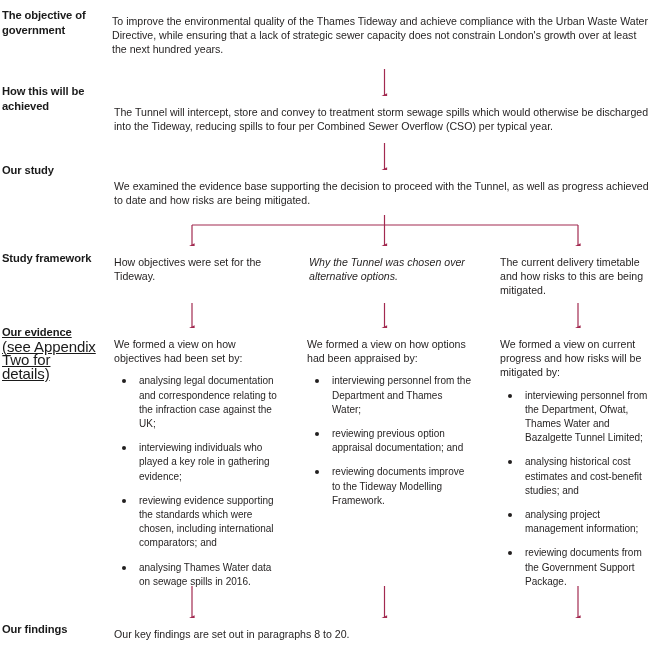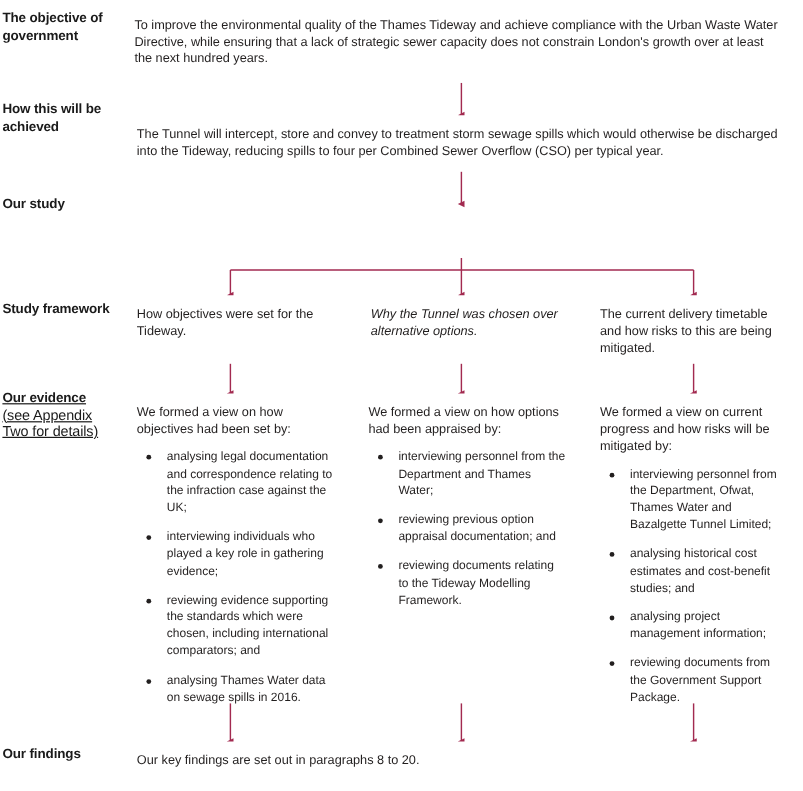--- a/index.html
+++ b/index.html
@@ -26,21 +26,21 @@
     position: absolute;
     font-weight: bold;
     font-size: 11.2px;
     line-height: 14.5px;
     color: #1a1a1a;
     letter-spacing: -0.1px;
   }
   .label .sub {
     display: block;
     font-weight: normal;
-    font-size: 12px;
+    font-size: 15px;
     line-height: 13.5px;
   }
   .box {
     position: absolute;
     box-sizing: border-box;
     border: 1px solid #a8haha;
     border-radius: 9px;
     background: #ffffff;
   }
   .box {
@@ -133,20 +133,25 @@
   </div>
   <div class="box" style="left:103px; top:96px; width:560px; height:47px;">
     <div class="box-inner">
       <p>The Tunnel will intercept, store and convey to treatment storm sewage spills which would otherwise be discharged into the Tideway, reducing spills to four per Combined Sewer Overflow (CSO) per typical year.</p>
     </div>
   </div>
 
   <div class="label" style="left:2px; top:163px; width:96px;">
     <span>Our study</span>
   </div>
+  <div class="box" style="left:103px; top:170px; width:560px; height:45px;">
+    <div class="box-inner">
+      <p>We examined the evidence base supporting the decision to proceed with the Tunnel, as well as progress achieved to date and how risks are being mitigated.</p>
+    </div>
+  </div>
 
   <div class="label" style="left:2px; top:239px; width:96px;margin-top:12px;">
     <span>Study framework</span>
   </div>
   <div class="box" style="left:103px; top:246px; width:186px; height:57px;">
     <div class="box-inner">
       <p>How objectives were set for the Tideway.</p>
     </div>
   </div>
   <div class="box" style="left:298px; top:246px; width:186px; height:57px;font-style:italic;">
@@ -176,21 +181,21 @@
       </ul>
     </div>
   </div>
 
   <div class="box" style="left:296px; top:328px; width:186px; height:258px;">
     <div class="box-inner">
       <p>We formed a view on how options had been appraised by:</p>
       <ul class="bullets">
         <li>interviewing personnel from the Department and Thames Water;</li>
         <li>reviewing previous option appraisal documentation; and</li>
-        <li>reviewing documents relating to the Tideway Modelling Framework.</li>
+        <li>reviewing documents improve to the Tideway Modelling Framework.</li>
       </ul>
     </div>
   </div>
 
   <div class="box" style="left:489px; top:328px; width:174px; height:258px;">
     <div class="box-inner">
       <p>We formed a view on current progress and how risks will be mitigated by:</p>
       <ul class="bullets">
         <li>interviewing personnel from the Department, Ofwat, Thames Water and Bazalgette Tunnel Limited;</li>
         <li>analysing historical cost estimates and cost-benefit studies; and</li>

